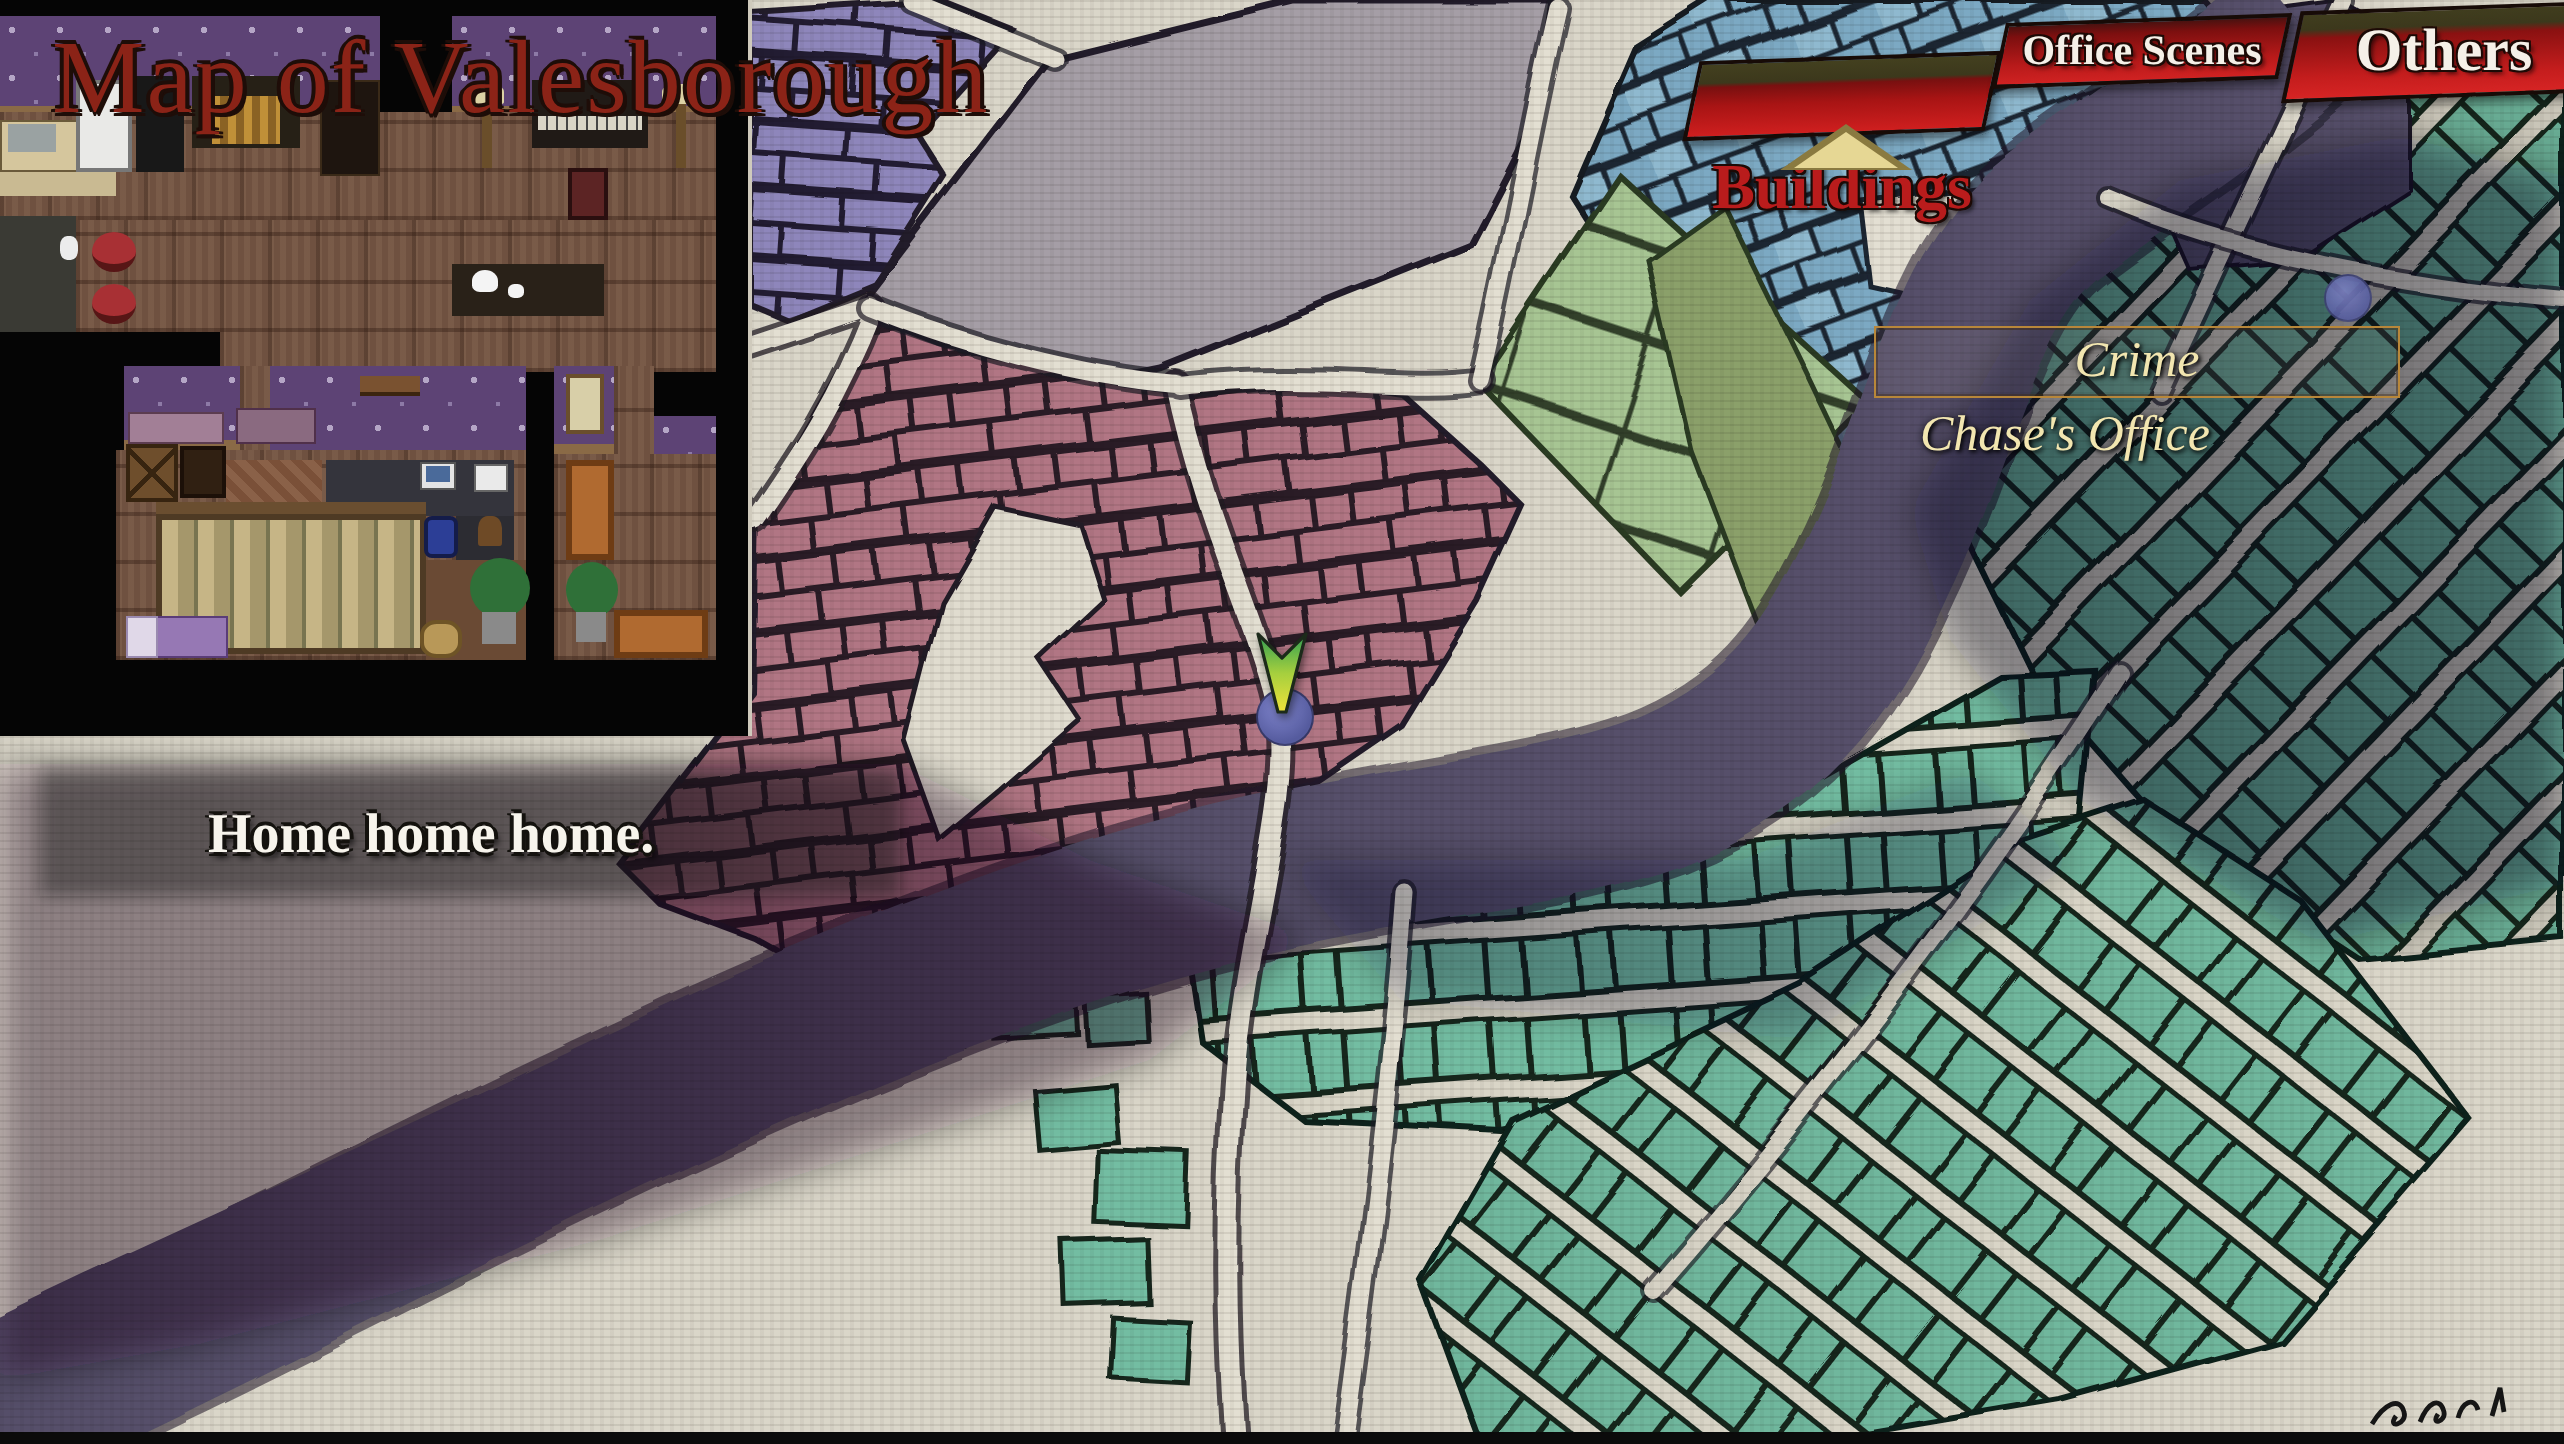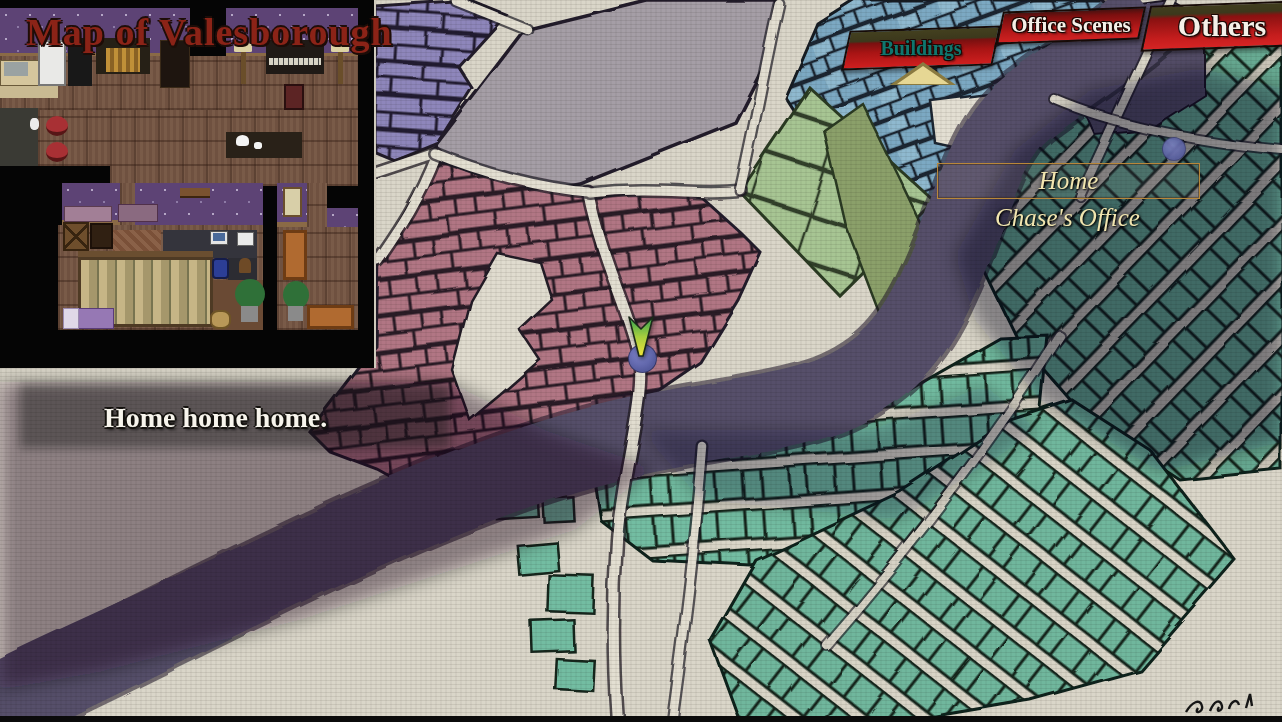--- a/index.html
+++ b/index.html
@@ -15,39 +15,39 @@
   .iwall{position:absolute;background-color:#5d4375;
     background-image:radial-gradient(circle 2.5px at 6px 7px, #b5a6c6 60%, rgba(0,0,0,0) 62%),
                      radial-gradient(circle 2px at 18px 19px, #8d7aa6 60%, rgba(0,0,0,0) 62%);
     background-size:24px 24px;border-bottom:5px solid #8a6a46;box-sizing:border-box;}
   .ifloor{position:absolute;background-color:#6f5140;
     background-image:repeating-linear-gradient(90deg, rgba(40,20,12,0.35) 0 2px, rgba(0,0,0,0) 2px 24px),
                      repeating-linear-gradient(0deg, rgba(40,20,12,0.35) 0 2px, rgba(0,0,0,0) 2px 24px),
                      repeating-linear-gradient(90deg, rgba(255,220,180,0.07) 0 3px, rgba(0,0,0,0) 3px 6px);}
   .ip{position:absolute;box-sizing:border-box;}
   
-  .map-title{position:absolute;left:26px;top:10px;z-index:6;font-size:38px;font-weight:bold;color:#8b2317;letter-spacing:1px;white-space:nowrap;
+  .map-title{position:absolute;left:26px;top:10px;z-index:6;font-size:52px;font-weight:normal;color:#8b2317;letter-spacing:1px;white-space:nowrap;
     text-shadow:2px 0 0 #1e0d08,-2px 0 0 #1e0d08,0 2px 0 #1e0d08,0 -2px 0 #1e0d08,2px 2px 0 #1e0d08;text-align:right;}
   .caption{position:absolute;left:104px;top:402px;z-index:4;font-size:28px;font-weight:bold;color:#f7f4ec;white-space:nowrap;
     text-shadow:2px 0 0 #14120e,-2px 0 0 #14120e,0 2px 0 #14120e,0 -2px 0 #14120e,2px 3px 3px rgba(0,0,0,.7);}
   
   .home-box{position:absolute;left:937px;top:163px;width:261px;height:34px;z-index:4;
     border:1px solid #b8873a;box-shadow:inset 0 0 0 1px rgba(60,40,20,.45);background:rgba(238,228,198,.07);
     display:flex;align-items:center;justify-content:center;}
   .loc-label{font-style:italic;font-size:25px;color:#f2e6b0;white-space:nowrap;text-shadow:1px 1px 2px #000,0 0 4px rgba(0,0,0,.8);}
-  .chase-label{position:absolute;left:960px;top:204px;width:215px;text-align:center;z-index:4;}
+  .chase-label{position:absolute;left:960px;top:204px;width:215px;text-align:left;z-index:4;}
   
   .banner{position:absolute;z-index:5;cursor:pointer;}
   .banner-bg{position:absolute;inset:0;transform:skewX(-14deg) rotate(-2deg);border:2px solid #170b07;box-shadow:2px 3px 4px rgba(0,0,0,.45);}
   .bg-buildings{background:linear-gradient(180deg,#43401f 0%,#3c381c 26%,#791010 32%,#a81414 58%,#cf1f1f 100%);}
   .bg-crime{background:linear-gradient(180deg,#4a1210 0%,#7c0f0f 18%,#b81a1a 68%,#d02222 100%);}
   .bg-others{background:linear-gradient(180deg,#403d1e 0%,#3c381c 18%,#8a1111 28%,#c41d1d 75%,#d62424 100%);}
   .banner-label{position:relative;display:block;text-align:center;font-weight:bold;
     text-shadow:1px 1px 0 #1c0a06,-1px 1px 0 #1c0a06,1px -1px 0 #1c0a06,-1px -1px 0 #1c0a06,2px 2px 2px rgba(0,0,0,.6);}
-  .lbl-buildings{color:#0f766e;font-size:20px;line-height:40px;}
+  .lbl-buildings{color:#b91c1c;font-size:32px;line-height:40px;margin-top:45px;}
   .lbl-crime{color:#f5f0e8;font-size:21px;line-height:33px;}
   .lbl-others{color:#f5f0e8;font-size:30px;line-height:46px;}
   .tab-pointer{position:absolute;left:890px;top:62px;width:0;height:0;z-index:5;
     border-left:33px solid rgba(0,0,0,0);border-right:33px solid rgba(0,0,0,0);border-bottom:23px solid #8a7a40;}
   .tab-pointer-inner{position:absolute;left:897px;top:66px;width:0;height:0;z-index:5;
     border-left:26px solid rgba(0,0,0,0);border-right:26px solid rgba(0,0,0,0);border-bottom:18px solid #e6d794;}
   
   .marker-dot{position:absolute;border-radius:50%;z-index:3;}
   .player-dot{left:628px;top:344px;width:27px;height:27px;background:radial-gradient(circle at 40% 35%, #7f84cc, #555b9e 70%);border:1px solid rgba(20,20,45,.5);}
   .home-dot{left:1162px;top:137px;width:22px;height:22px;background:radial-gradient(circle at 40% 35%, #7c81c0, #565d9e 70%);border:1px solid rgba(20,20,45,.4);opacity:.92;}
@@ -270,21 +270,21 @@
     <span class="banner-label lbl-crime">Office Scenes</span>
   </div>
   <div class="banner" style="left:1146px;top:3px;width:152px;height:46px;">
     <div class="banner-bg bg-others"></div>
     <span class="banner-label lbl-others">Others</span>
   </div>
   <div class="tab-pointer"></div>
   <div class="tab-pointer-inner"></div>
 
   <div class="home-box">
-    <span class="loc-label">Home</span>
+    <span class="loc-label">Crime</span>
   </div>
   <div class="chase-label">
     <span class="loc-label">Chase's Office</span>
   </div>
   <div class="caption">Home home home.</div>
 
   <div class="marker-dot player-dot"></div>
   <svg class="player-arrow" width="26" height="42" viewBox="0 0 26 42">
     <polygon points="1,1 13,13 25,1 15,40 11,40" fill="url(#gy)" stroke="#1c2a1a" stroke-width="1.6" stroke-linejoin="round"></polygon>
   </svg>

